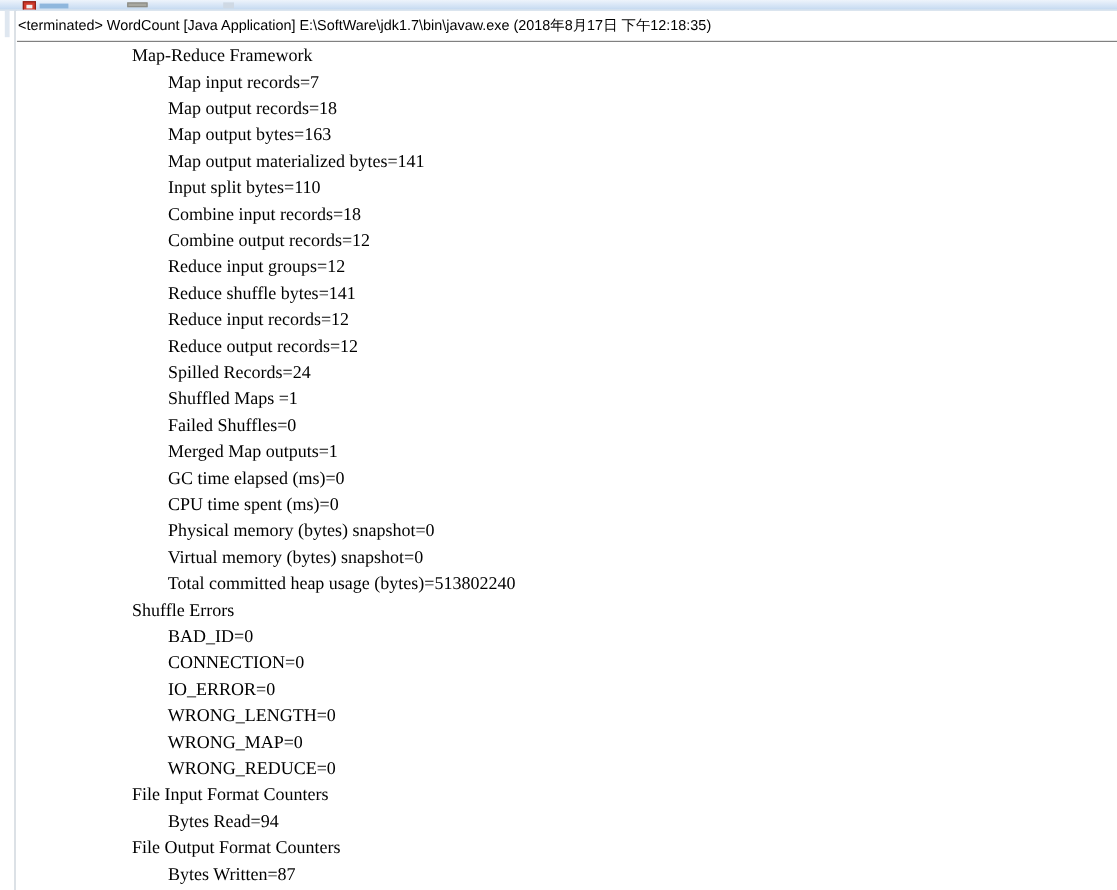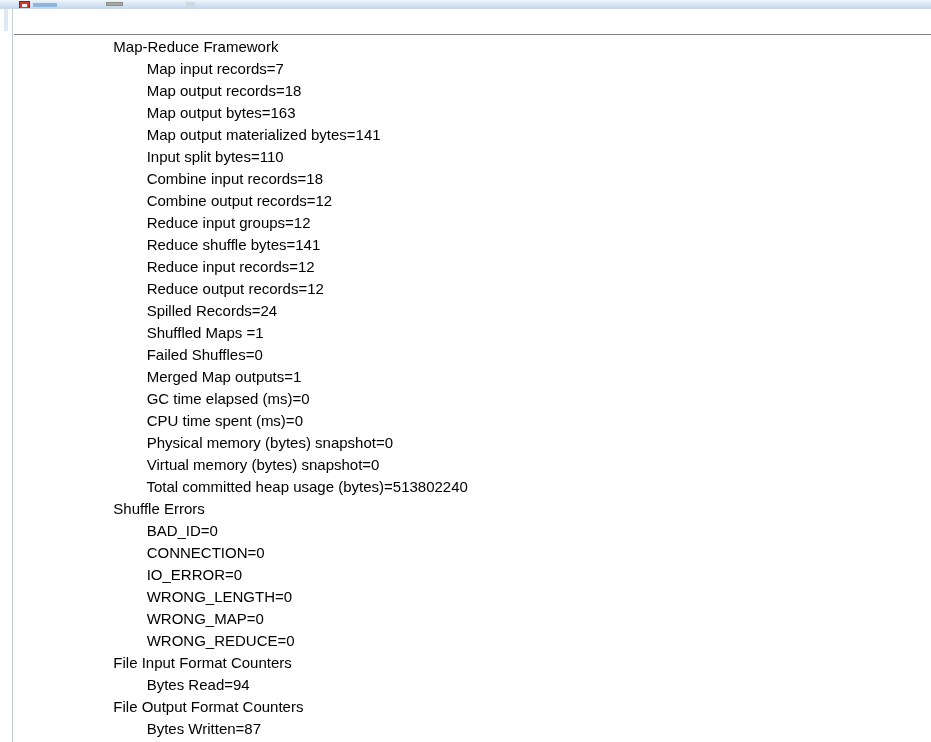--- a/index.html
+++ b/index.html
@@ -137,21 +137,21 @@
     background: #808080;
   }
 
   
   .console-body {
     position: absolute;
     left: 0;
     top: 27px;
     width: 917px;
     height: 706px;
-    font-family: Liberation Sans, sans-serif;
+    font-family: Liberation Serif, serif;
     font-size: 15px;
     line-height: 22px;
     color: #000000;
     white-space: pre;
     overflow: hidden;
     letter-spacing: 0px;
   }
   .console-line {
     height: 22px;
     line-height: 22px;
@@ -171,20 +171,21 @@
     <div class="tb-icon tb-icon-gray"></div>
     <div class="tb-icon tb-icon-faint"></div>
   </div>
 
   <div class="left-gutter">
     <div class="left-gutter-shade"></div>
   </div>
 
   <div class="console-panel">
 
+    <div class="launch-header">&lt;terminated&gt; WordCount [Java Application] E:\SoftWare\jdk1.7\bin\javaw.exe (2018年8月17日 下午12:18:35)</div>
 
     <div class="header-rule"></div>
 
     <div class="console-body"><div class="console-line">        Map-Reduce Framework</div><div class="console-line">                Map input records=7</div><div class="console-line">                Map output records=18</div><div class="console-line">                Map output bytes=163</div><div class="console-line">                Map output materialized bytes=141</div><div class="console-line">                Input split bytes=110</div><div class="console-line">                Combine input records=18</div><div class="console-line">                Combine output records=12</div><div class="console-line">                Reduce input groups=12</div><div class="console-line">                Reduce shuffle bytes=141</div><div class="console-line">                Reduce input records=12</div><div class="console-line">                Reduce output records=12</div><div class="console-line">                Spilled Records=24</div><div class="console-line">                Shuffled Maps =1</div><div class="console-line">                Failed Shuffles=0</div><div class="console-line">                Merged Map outputs=1</div><div class="console-line">                GC time elapsed (ms)=0</div><div class="console-line">                CPU time spent (ms)=0</div><div class="console-line">                Physical memory (bytes) snapshot=0</div><div class="console-line">                Virtual memory (bytes) snapshot=0</div><div class="console-line">                Total committed heap usage (bytes)=513802240</div><div class="console-line">        Shuffle Errors</div><div class="console-line">                BAD_ID=0</div><div class="console-line">                CONNECTION=0</div><div class="console-line">                IO_ERROR=0</div><div class="console-line">                WRONG_LENGTH=0</div><div class="console-line">                WRONG_MAP=0</div><div class="console-line">                WRONG_REDUCE=0</div><div class="console-line">        File Input Format Counters </div><div class="console-line">                Bytes Read=94</div><div class="console-line">        File Output Format Counters </div><div class="console-line">                Bytes Written=87</div></div>
 
   </div>
 
 </div>
 
 </body></html>

